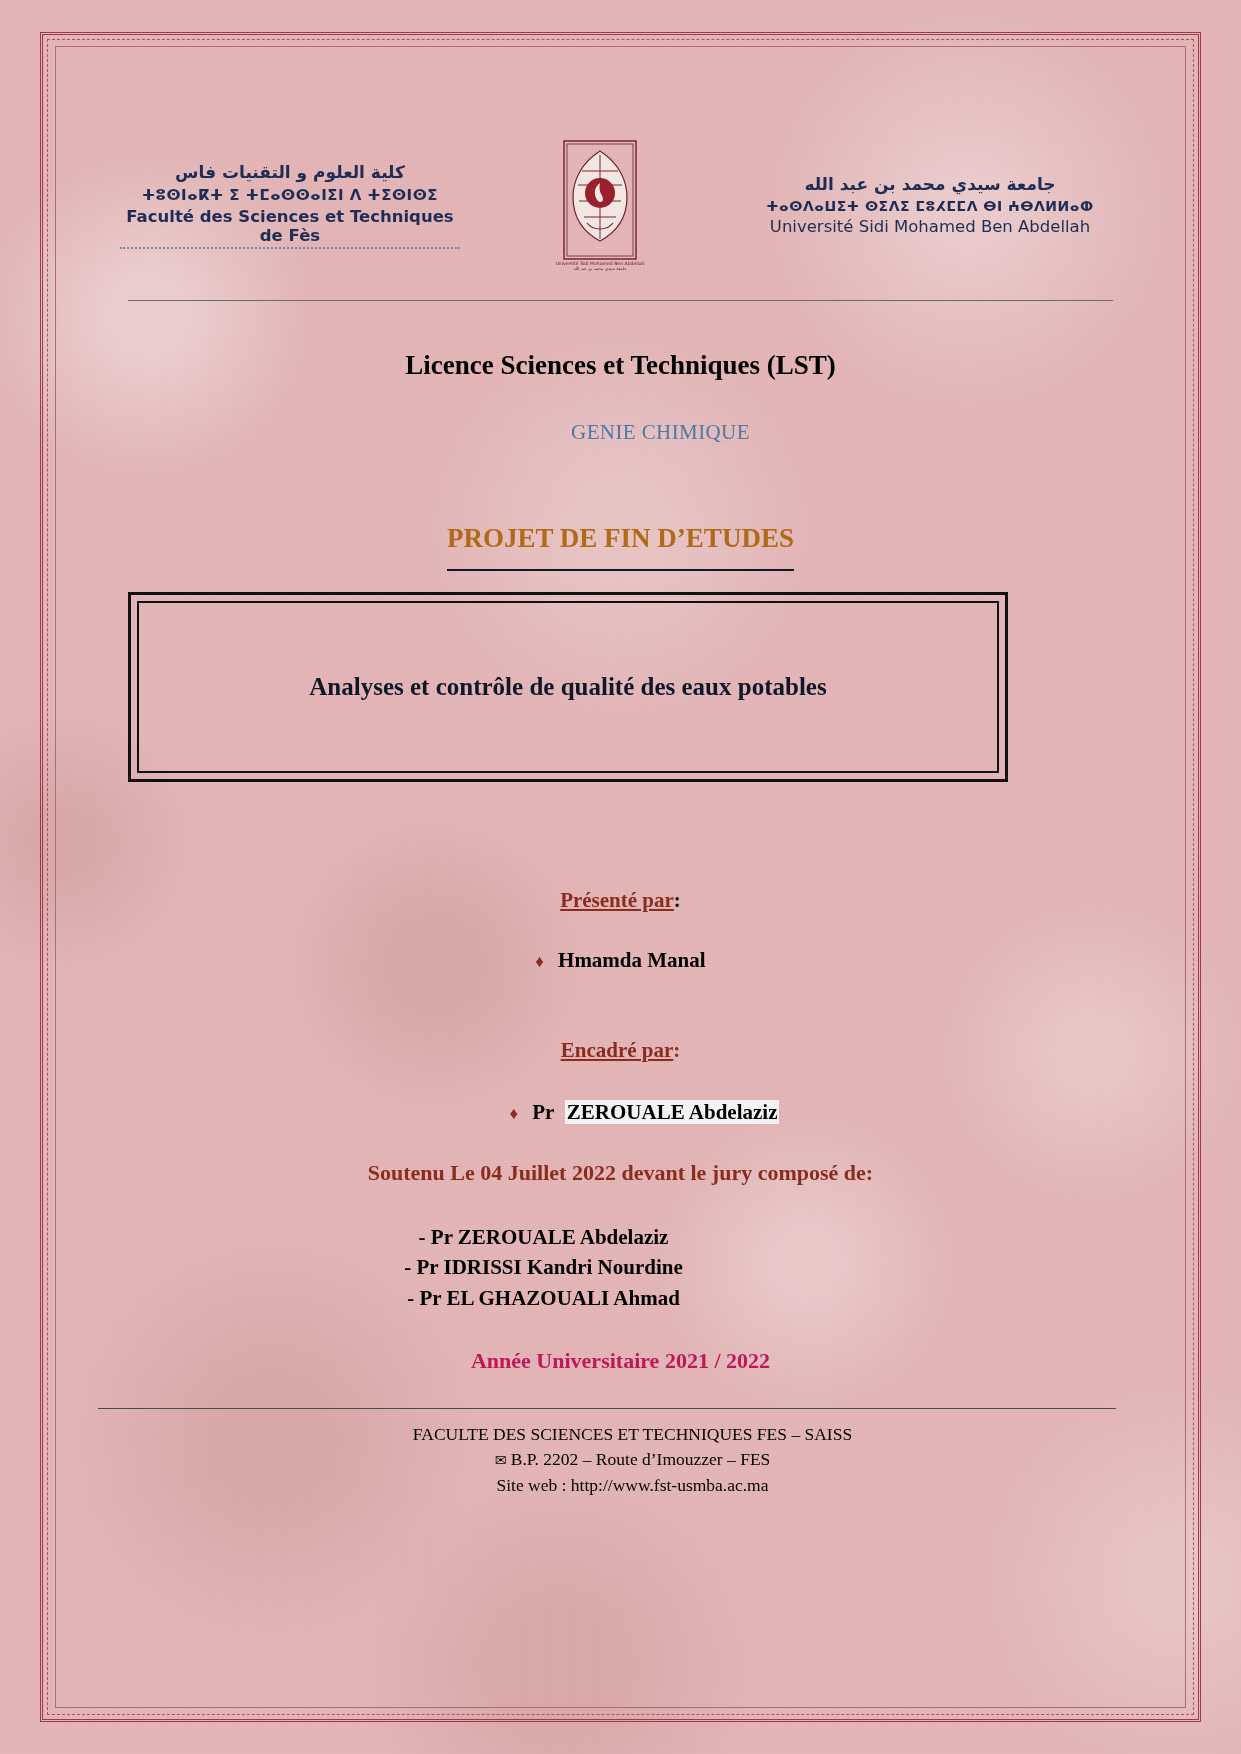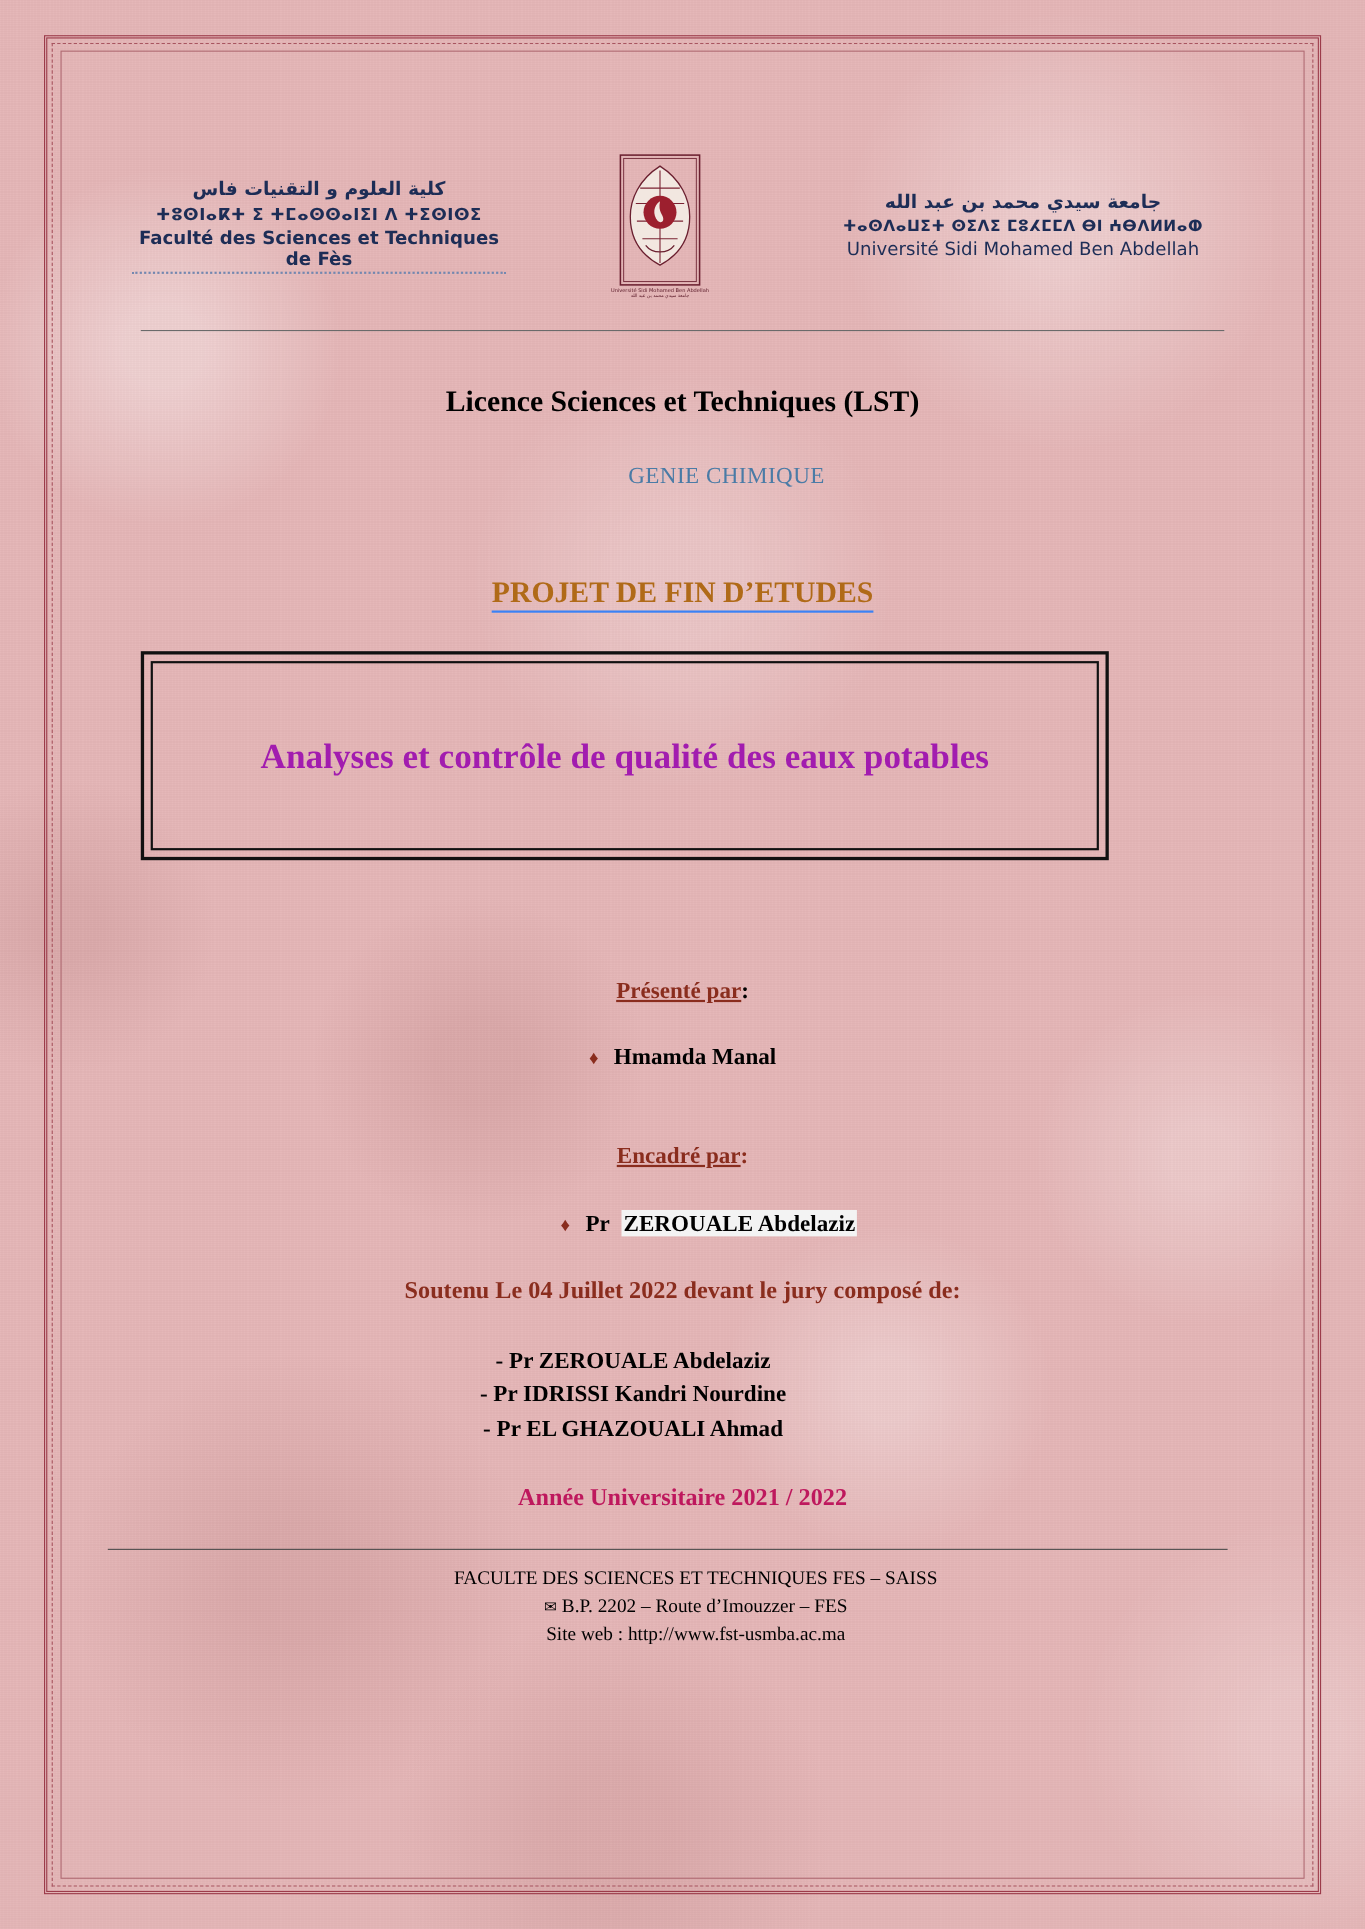--- a/index.html
+++ b/index.html
@@ -177,22 +177,22 @@
   .pfe {
     position: absolute;
     top: 523px;
     width: 1241px;
     text-align: center;
     font-size: 27px;
     font-weight: bold;
     color: #b06a18;
   }
   .pfe span {
-    border-bottom: 2px solid #3b82f6;
-    padding-bottom: 2px;
+    border-bottom: 2px solid #0f172a;
+    padding-bottom: 16px;
   }
 
   
   .subject-box {
     position: absolute;
     left: 128px;
     top: 592px;
     width: 880px;
     height: 190px;
     border: 3px solid #111;
@@ -206,23 +206,23 @@
   }
   .subject-text {
     position: absolute;
     left: 0;
     top: 0;
     width: 100%;
     height: 100%;
     display: flex;
     align-items: center;
     justify-content: center;
-    font-size: 32px;
-    font-weight: bold;
-    color: #a21caf;
+    font-size: 25px;
+    font-weight: bold;
+    color: #0f172a;
     text-align: center;
     padding: 0 28px;
     box-sizing: border-box;
   }
 
   
   .presente-label {
     position: absolute;
     top: 888px;
     width: 1241px;
@@ -287,21 +287,20 @@
 
   .jury {
     position: absolute;
     top: 1222px;
     width: 1087px;
     text-align: center;
     font-size: 21px;
     font-weight: bold;
     color: #000;
     line-height: 1.45;
-    padding-left: 32px;
   }
   .jury div { white-space: pre; }
 
   .annee {
     position: absolute;
     top: 1348px;
     width: 1241px;
     text-align: center;
     font-size: 22px;
     font-weight: bold;

